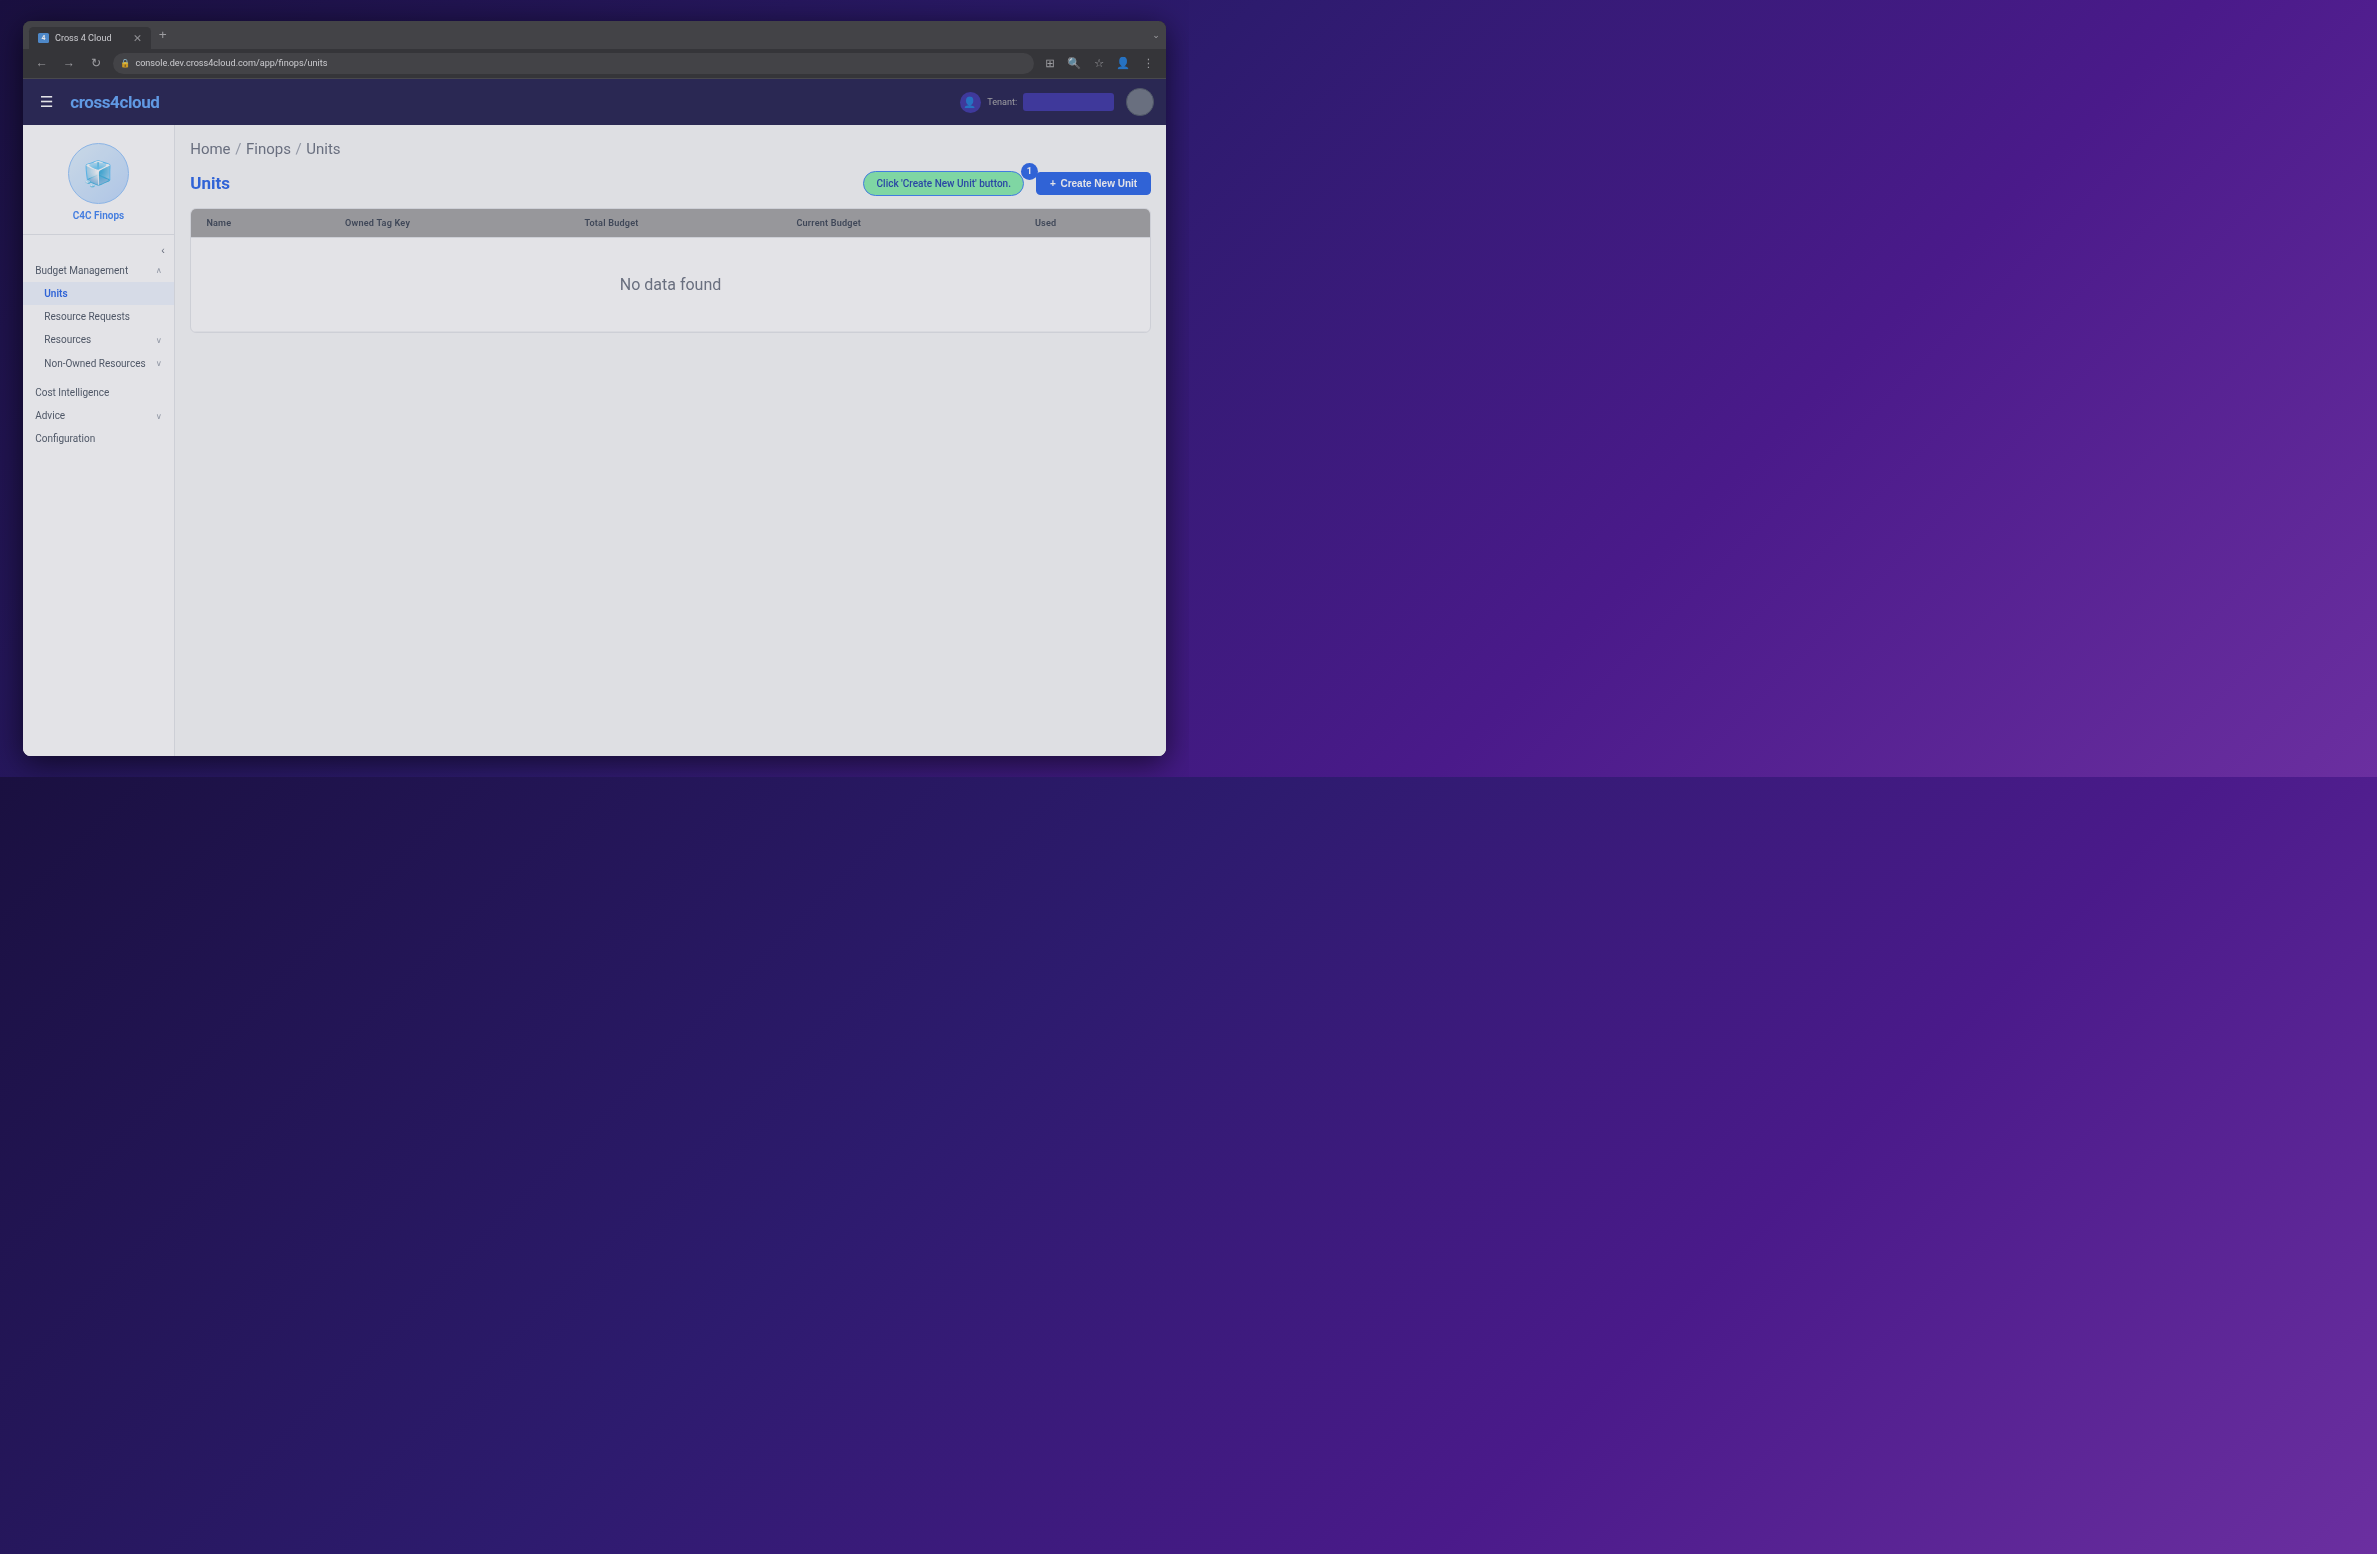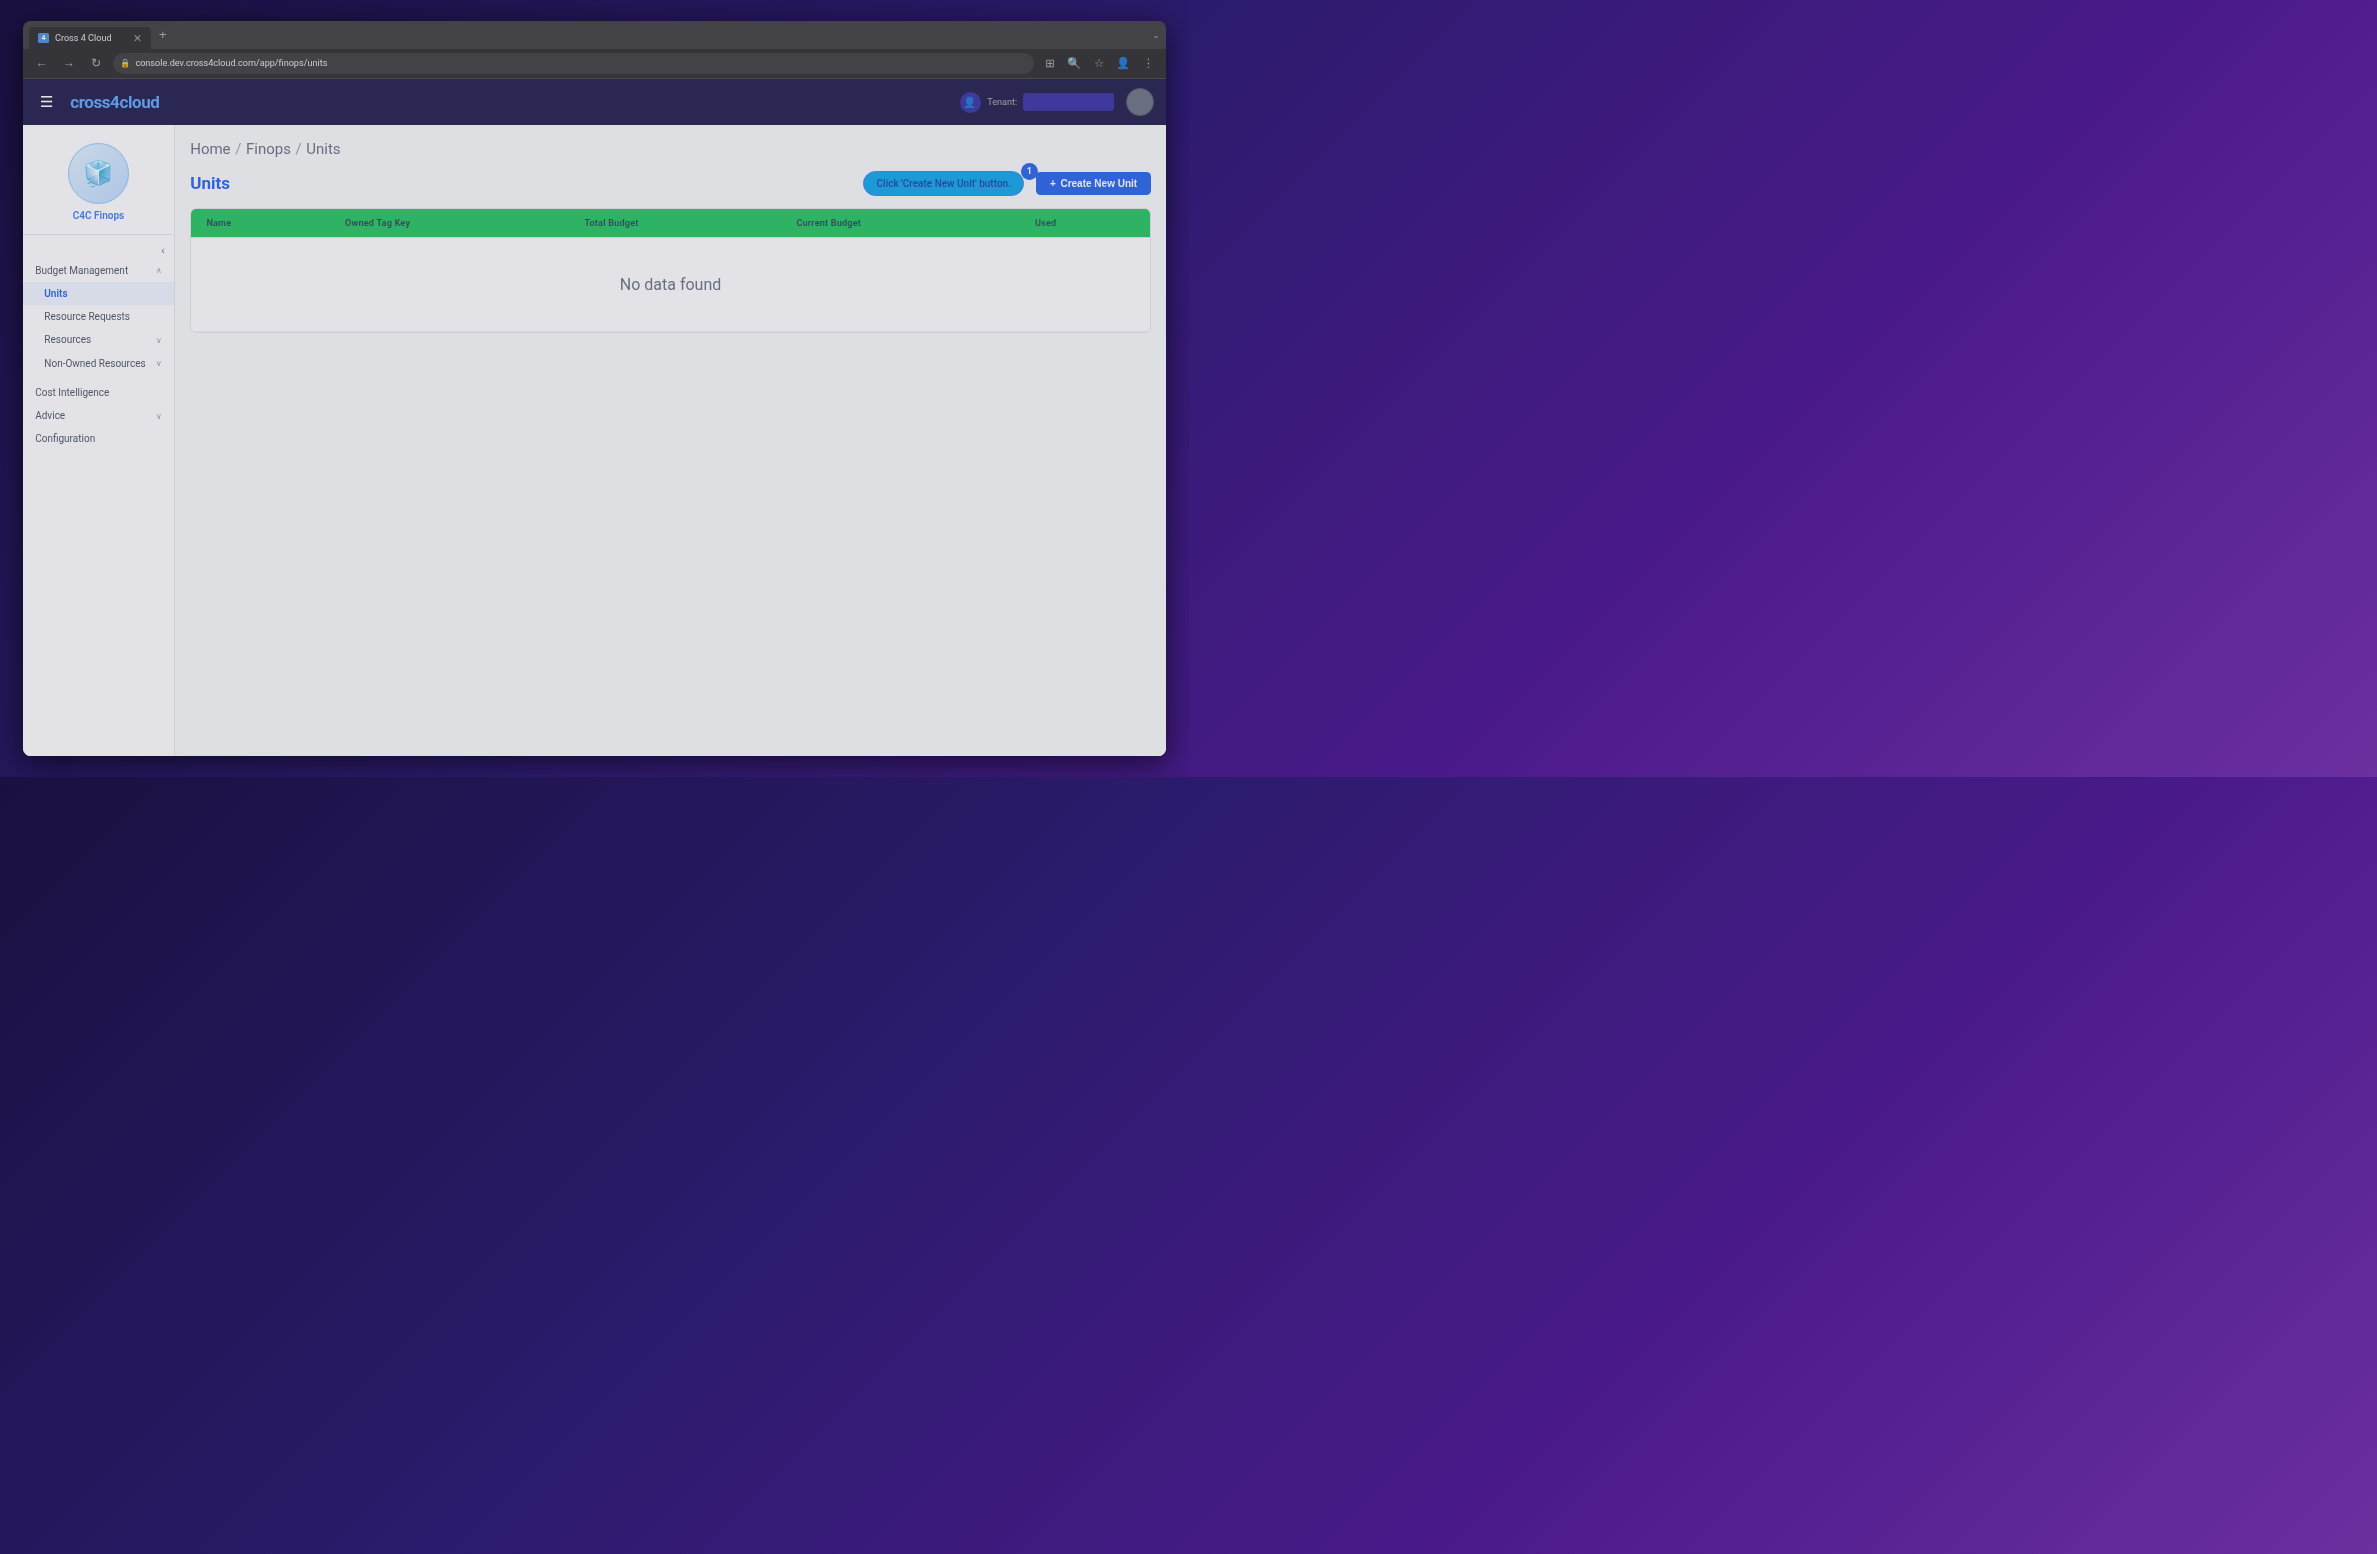--- a/index.html
+++ b/index.html
@@ -351,21 +351,21 @@
     }
 
     
     .tooltip-badge {
       position: relative;
       display: inline-flex;
       align-items: center;
     }
 
     .tooltip-box {
-      background: #0ea5e9;
+      background: #86efac;
       border: 1.5px solid #3b82f6;
       border-radius: 15.2px;
       padding: 6.1px 12.2px;
       font-size: 10px;
       color: #1e40af;
       font-weight: 500;
       white-space: nowrap;
       margin-right: 6.1px;
     }
 
@@ -392,21 +392,21 @@
       border: 0.8px solid #e5e7eb;
       overflow: hidden;
     }
 
     .data-table {
       width: 100%;
       border-collapse: collapse;
     }
 
     .data-table thead tr {
-      background: #22c55e;
+      background: #a3a3a3;
       border-bottom: 0.8px solid #e5e7eb;
     }
 
     .data-table th {
       padding: 9.1px 15.2px;
       text-align: left;
       font-size: 9.1px;
       font-weight: 600;
       color: #374151;
       letter-spacing: 0.2px;

